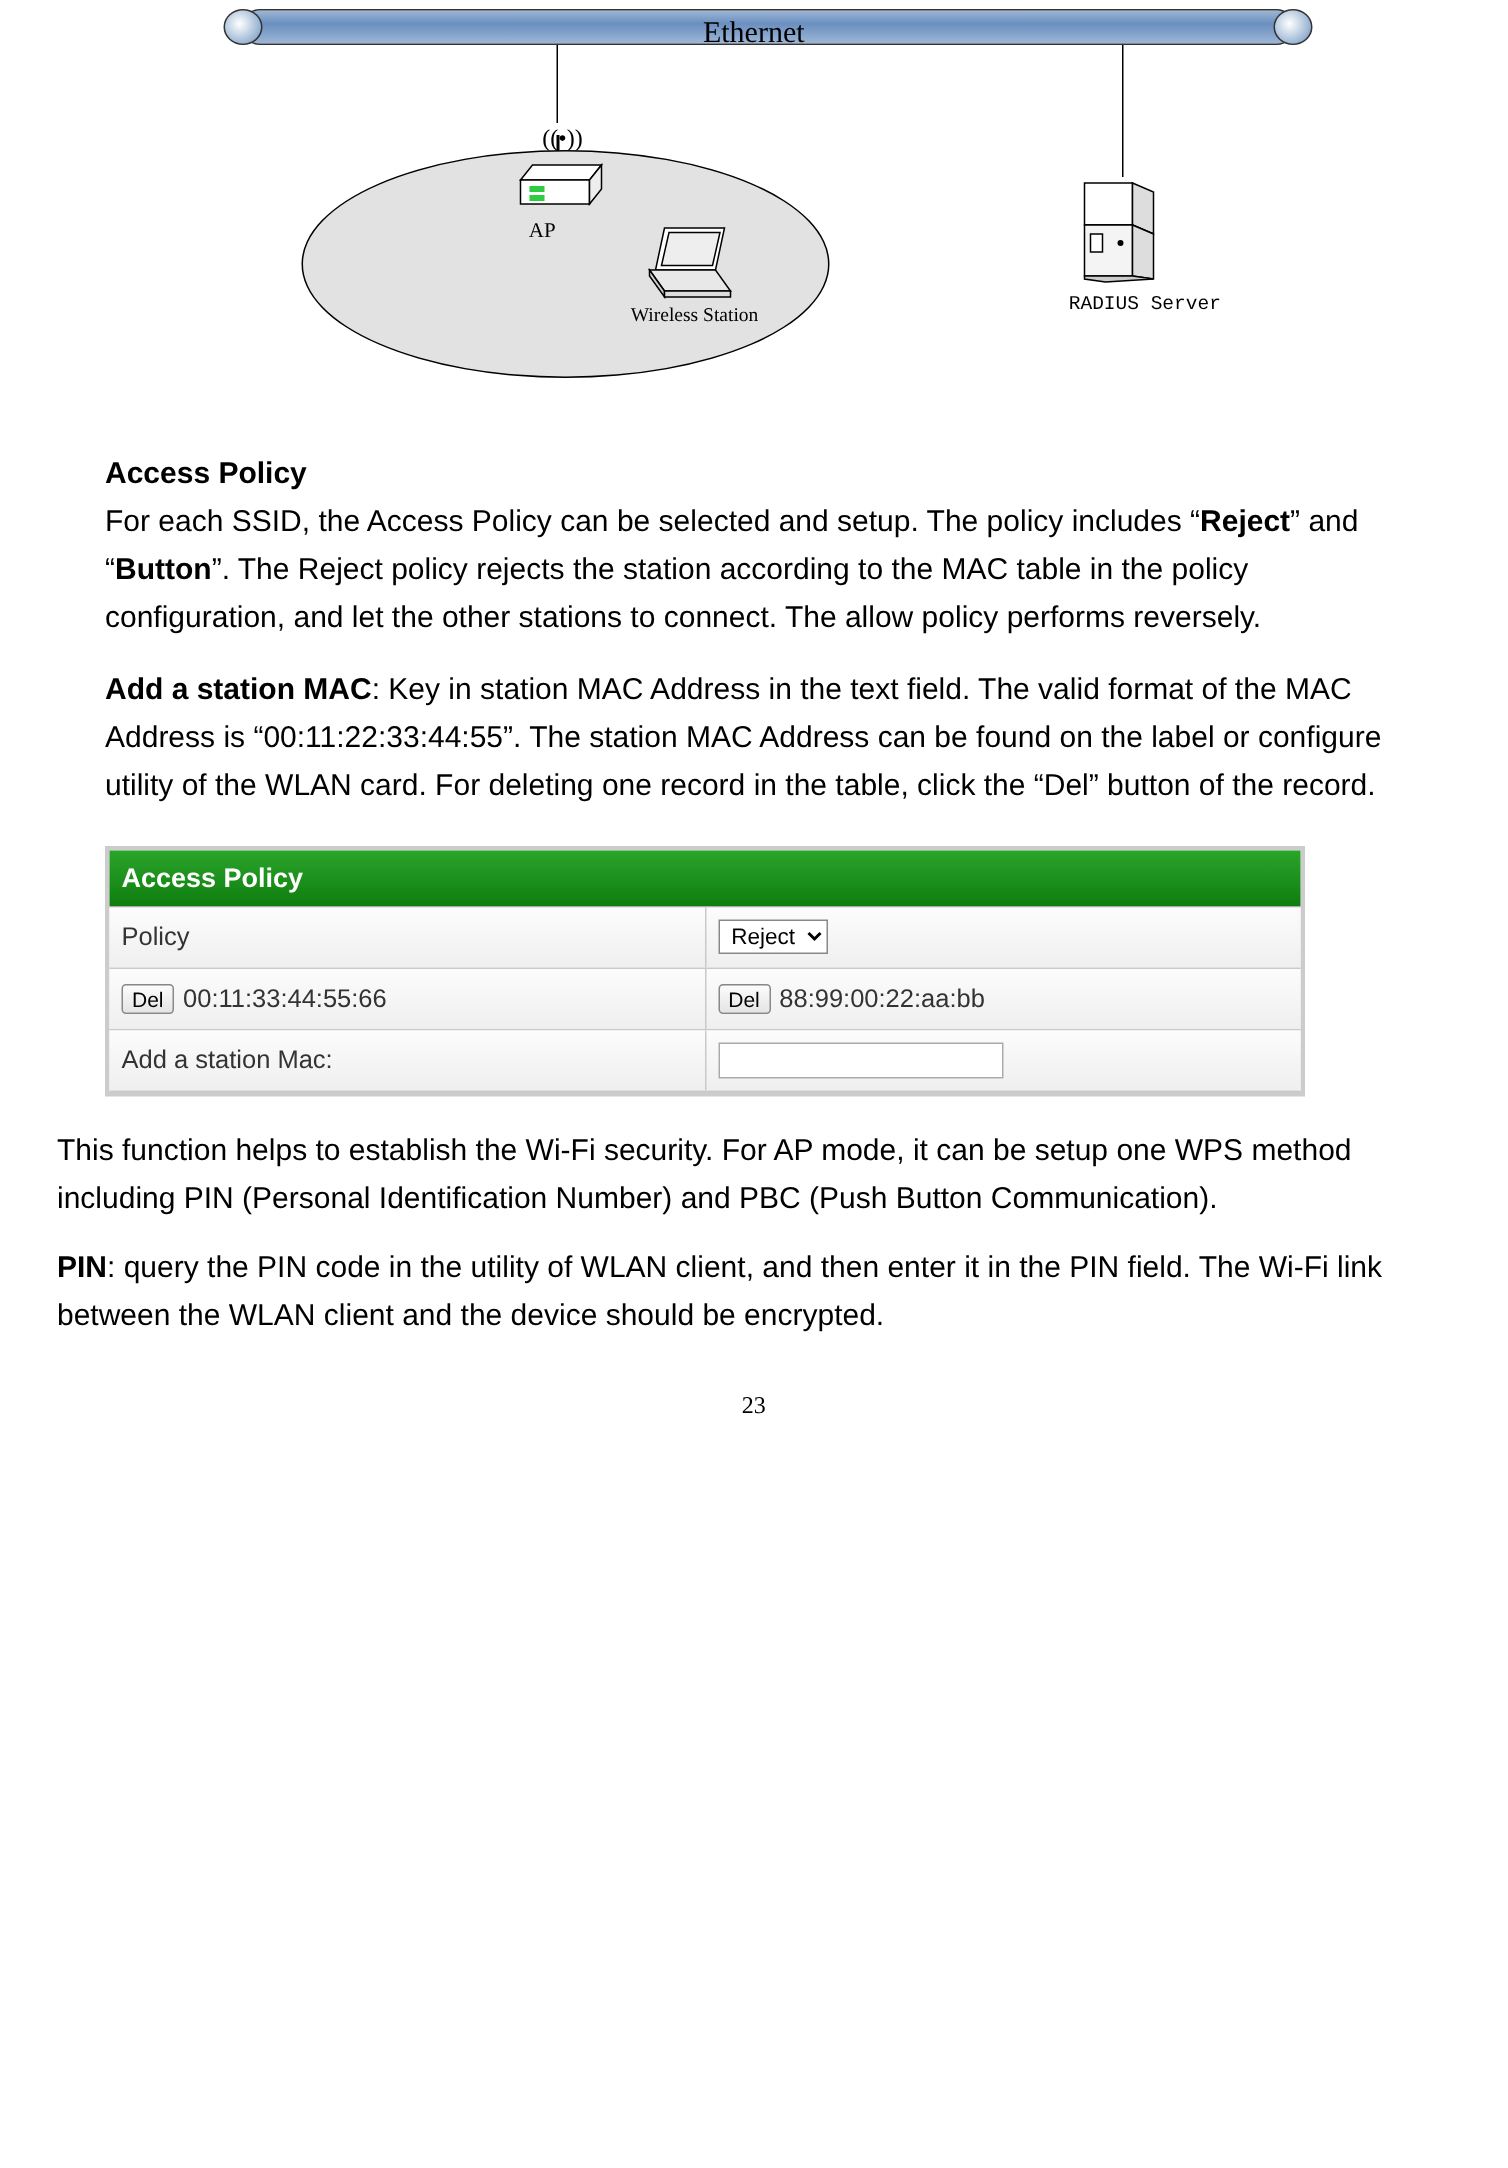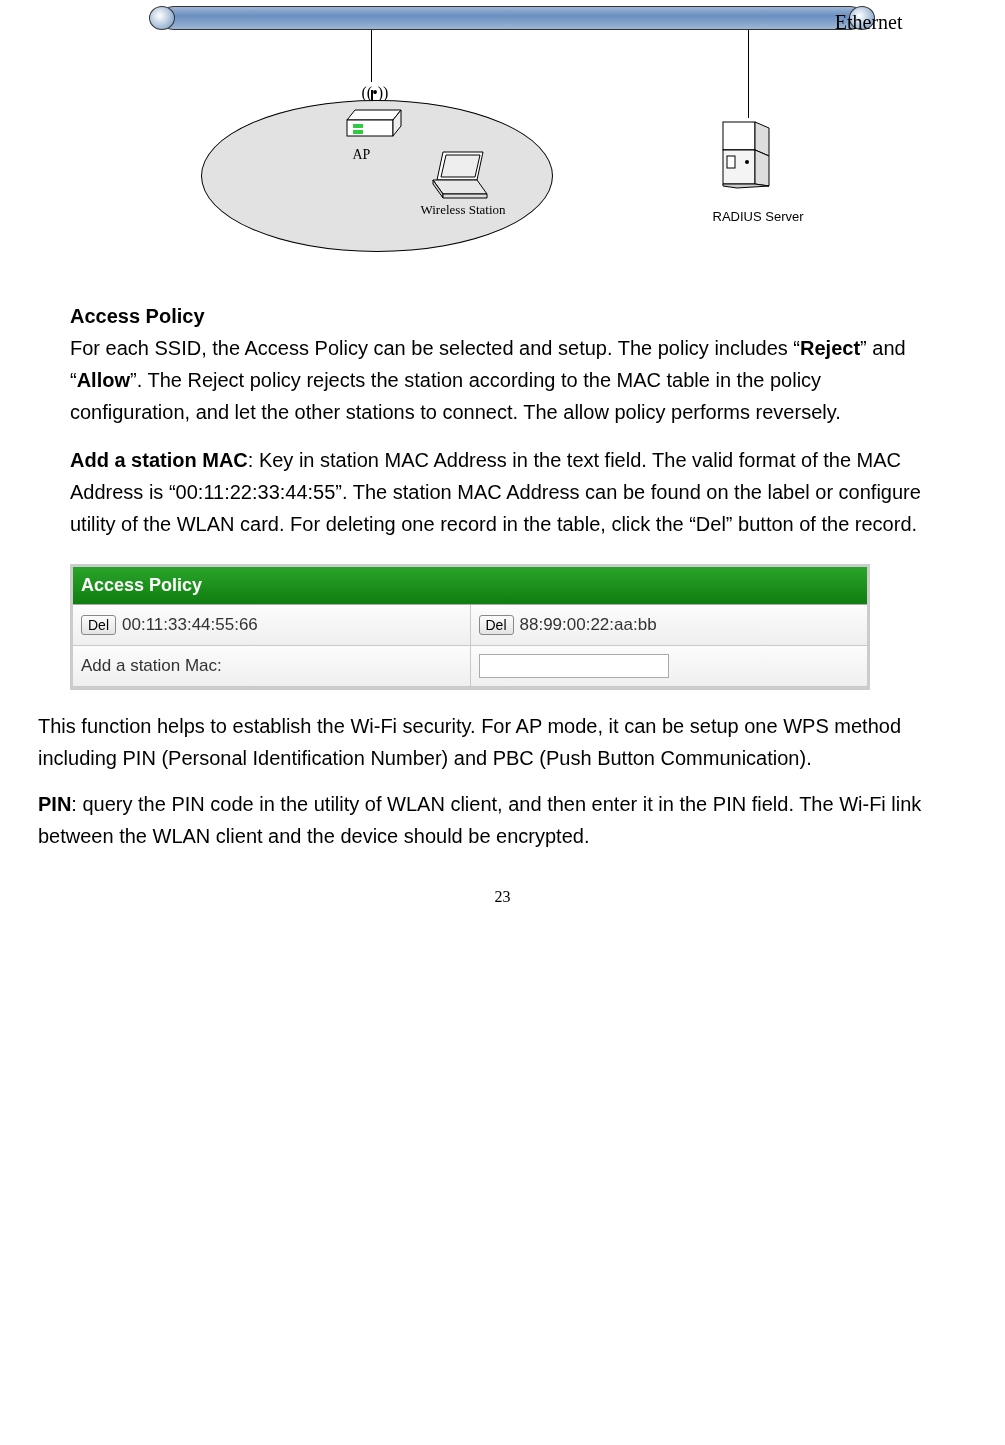--- a/index.html
+++ b/index.html
@@ -45,21 +45,21 @@
     background: radial-gradient(circle at 40% 40%, #fff 0%, #a6bed9 60%, #6a8fbf 100%);
     box-sizing: border-box;
   }
   .eth-bar::before { left: -13px; }
   .eth-bar::after  { right: -13px; }
   .eth-label {
     position: absolute;
     top: 6px;
     left: 0;
     width: 800px;
-    text-align: right;
+    text-align: center;
     font-family: "Times New Roman", serif;
     font-size: 20px;
   }
   .drop {
     position: absolute;
     width: 1px;
     background: #000;
   }
   .drop.ap { left: 268px; top: 30px; height: 52px; }
   .drop.srv { left: 645px; top: 30px; height: 88px; }
@@ -127,23 +127,22 @@
     left: 610px;
     top: 120px;
     width: 70px;
     height: 70px;
   }
   .server svg { display:block; }
   .srv-label {
     position: absolute;
     left: 610px;
     top: 193px;
-    font-family: Liberation Sans, sans-serif;
+    font-family: Liberation Mono, monospace;
     font-size: 13px;
-    margin-top: 14px;
   }
   
   .section {
     padding: 20px 50px 0 50px;
   }
   .section p { margin: 0 0 16px 0; }
   .bold { font-weight: bold; }
   
   .panel {
     margin: 24px 50px 10px 50px;
@@ -268,29 +267,37 @@
         <rect x="14" y="36" width="8" height="12" fill="#fff" stroke="#000"></rect>
         <circle cx="34" cy="42" r="2" fill="#000"></circle>
       </svg>
     </div>
     <div class="srv-label">RADIUS Server</div>
   </div>
 
   <div class="section">
     <p>
       <span class="bold">Access Policy</span><br>
-      <span>For each SSID, the Access Policy can be selected and setup. The policy includes “</span><span class="bold">Reject</span><span>” and “</span><span class="bold">Allow</span><span>”. The Reject policy rejects the station according to the MAC table in the policy configuration, and let the other stations to connect. The allow policy performs reversely.</span>
+      <span>For each SSID, the Access Policy can be selected and setup. The policy includes “</span><span class="bold">Reject</span><span>” and “</span><span class="bold">Button</span><span>”. The Reject policy rejects the station according to the MAC table in the policy configuration, and let the other stations to connect. The allow policy performs reversely.</span>
     </p>
     <p>
       <span class="bold">Add a station MAC</span><span>: Key in station MAC Address in the text field. The valid format of the MAC Address is “00:11:22:33:44:55”. The station MAC Address can be found on the label or configure utility of the WLAN card. For deleting one record in the table, click the “Del” button of the record.</span>
     </p>
   </div>
 
   <div class="panel">
     <div class="panel-hd">Access Policy</div>
+    <div class="row">
+      <div class="cell">Policy</div>
+      <div class="cell">
+        <select class="sel">
+          <option>Reject</option>
+        </select>
+      </div>
+    </div>
     <div class="row">
       <div class="cell">
         <button class="del-btn">Del</button>
         <span>00:11:33:44:55:66</span>
       </div>
       <div class="cell">
         <button class="del-btn">Del</button>
         <span>88:99:00:22:aa:bb</span>
       </div>
     </div>

